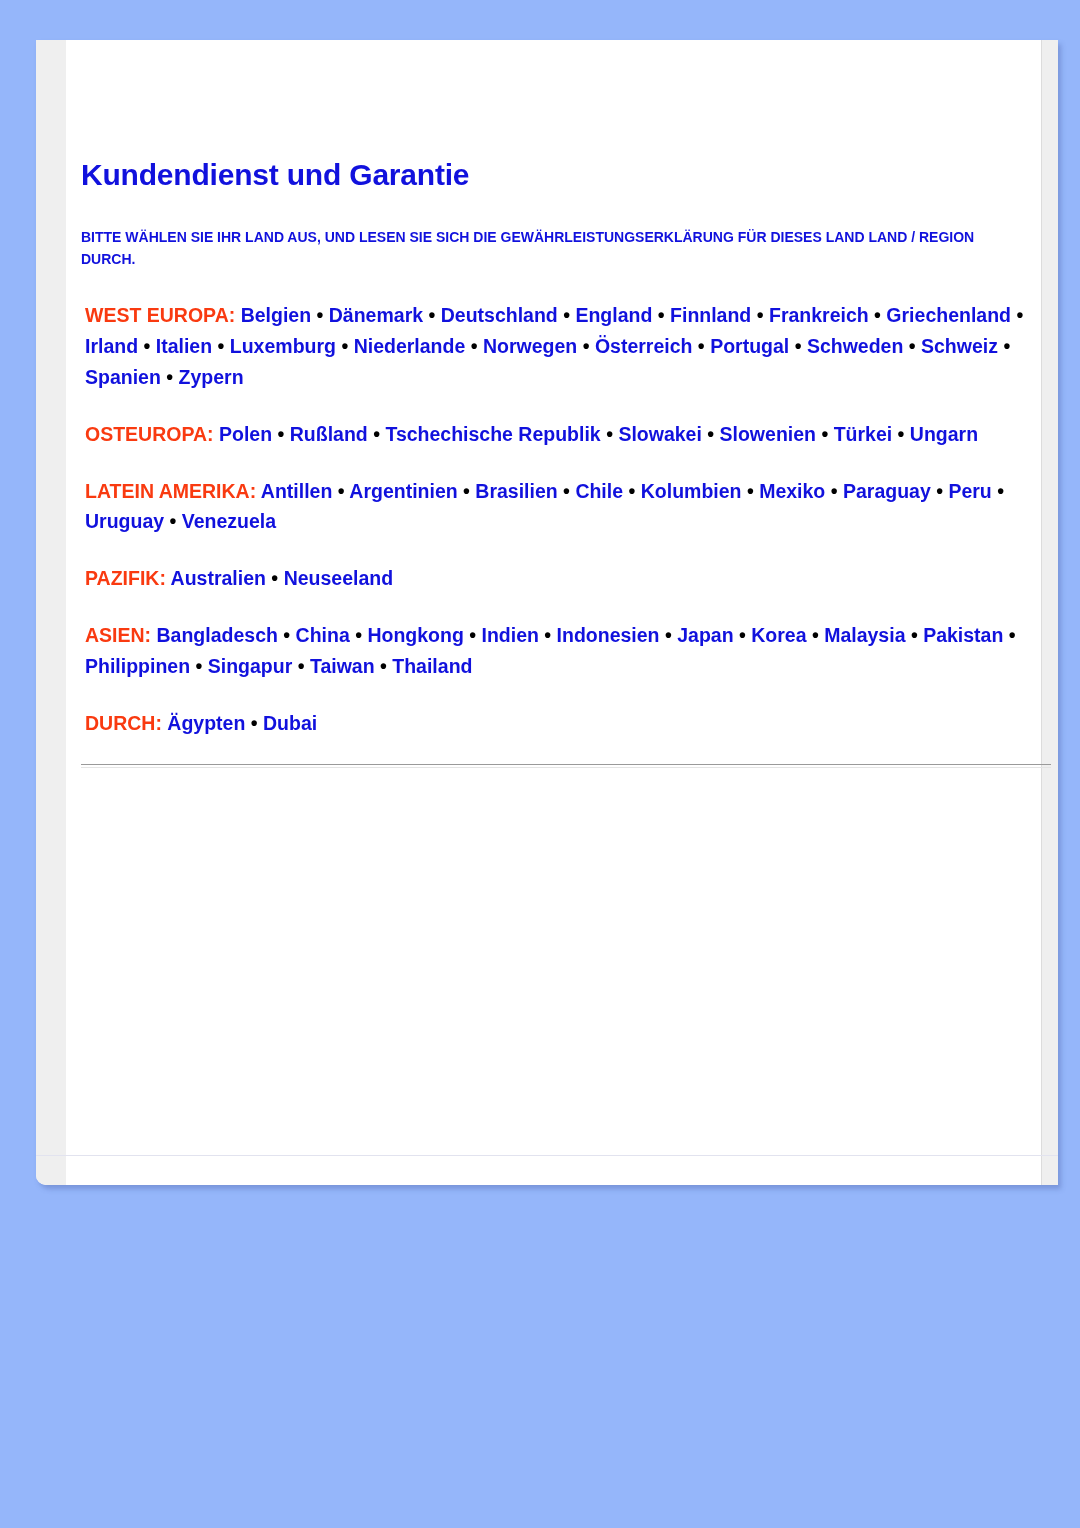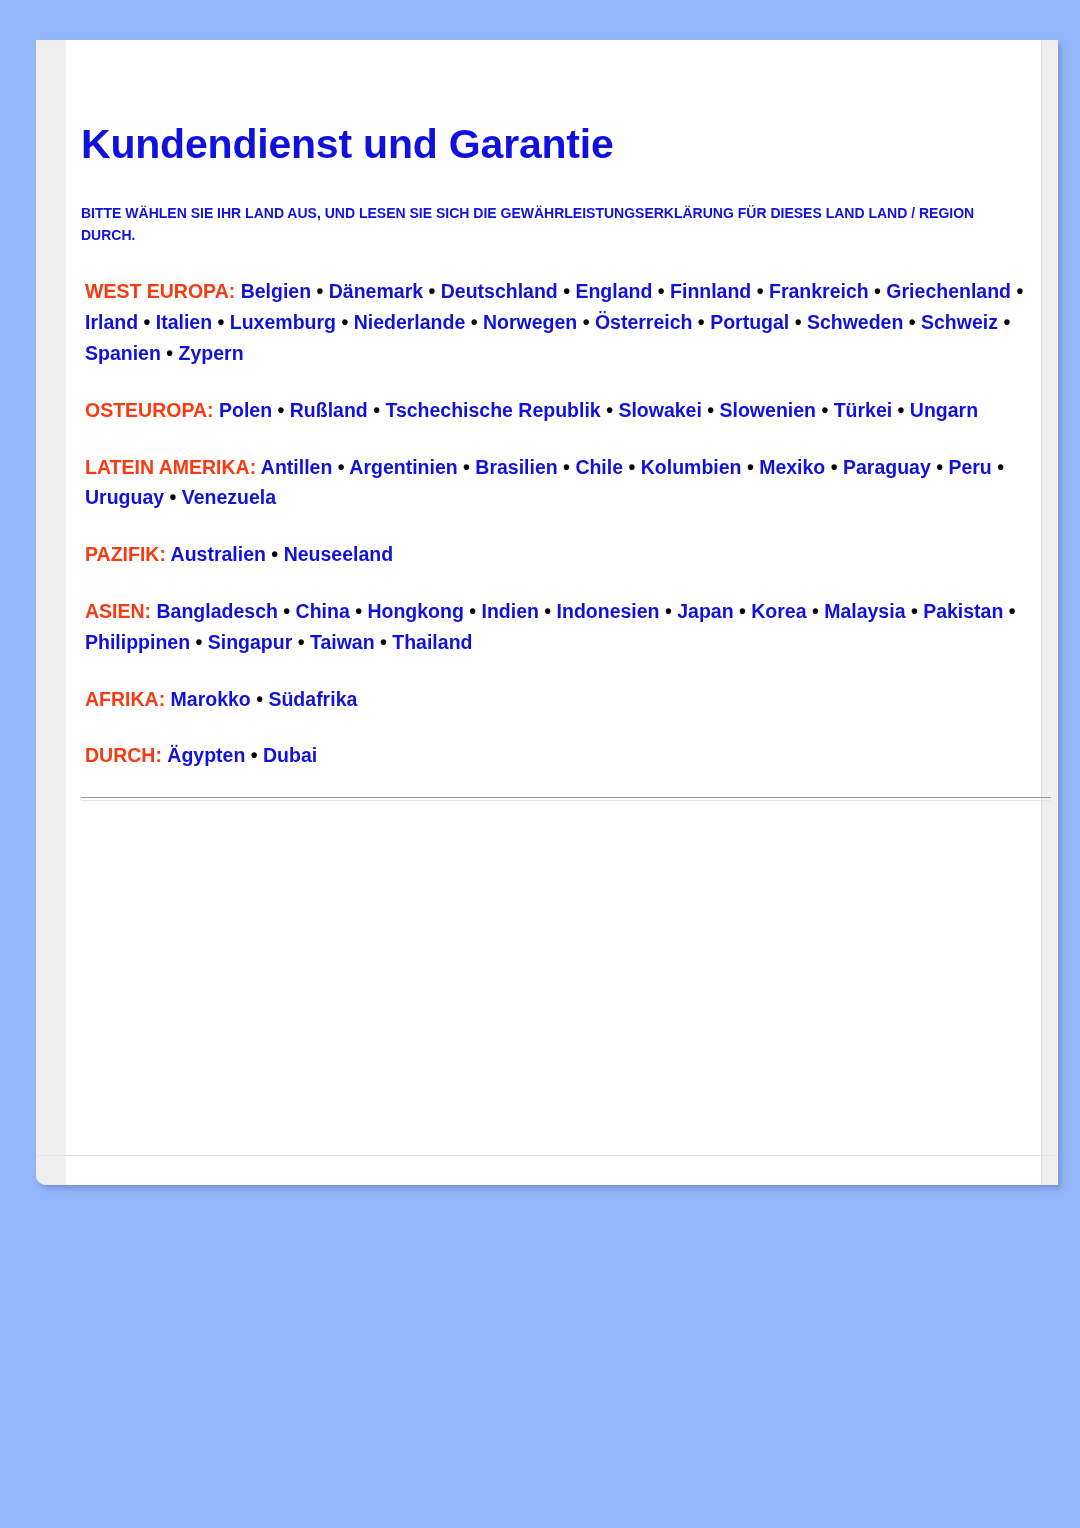--- a/index.html
+++ b/index.html
@@ -59,25 +59,25 @@
   
   #content {
     position: absolute;
     left: 45px;
     top: 0;
     width: 950px;
   }
 
   #page-title {
     color: #1111dd;
-    font-size: 41px;
+    font-size: 30px;
     font-weight: bold;
     letter-spacing: -0.2px;
     margin: 0;
-    padding-top: 82px;
+    padding-top: 118px;
     line-height: 1.1;
   }
 
   #intro-text {
     color: #1111dd;
     font-size: 14px;
     font-weight: bold;
     line-height: 1.55;
     margin: 0;
     padding-top: 36px;
@@ -137,19 +137,18 @@
     <h1 id="page-title">Kundendienst und Garantie</h1>
 
     <p id="intro-text">BITTE WÄHLEN SIE IHR LAND AUS, UND LESEN SIE SICH DIE GEWÄHRLEISTUNGSERKLÄRUNG FÜR DIESES LAND LAND / REGION DURCH.</p>
 
     <ul id="region-list">
         <li class="region-row"><span class="region-label">WEST EUROPA:</span> <span class="region-countries"><span>Belgien</span><span class="bullet-sep"> • </span><span>Dänemark</span><span class="bullet-sep"> • </span><span>Deutschland</span><span class="bullet-sep"> • </span><span>England</span><span class="bullet-sep"> • </span><span>Finnland</span><span class="bullet-sep"> • </span><span>Frankreich</span><span class="bullet-sep"> • </span><span>Griechenland</span><span class="bullet-sep"> • </span><span>Irland</span><span class="bullet-sep"> • </span><span>Italien</span><span class="bullet-sep"> • </span><span>Luxemburg</span><span class="bullet-sep"> • </span><span>Niederlande</span><span class="bullet-sep"> • </span><span>Norwegen</span><span class="bullet-sep"> • </span><span>Österreich</span><span class="bullet-sep"> • </span><span>Portugal</span><span class="bullet-sep"> • </span><span>Schweden</span><span class="bullet-sep"> • </span><span>Schweiz</span><span class="bullet-sep"> • </span><span>Spanien</span><span class="bullet-sep"> • </span><span>Zypern</span></span></li>
         <li class="region-row"><span class="region-label">OSTEUROPA:</span> <span class="region-countries"><span>Polen</span><span class="bullet-sep"> • </span><span>Rußland</span><span class="bullet-sep"> • </span><span>Tschechische Republik</span><span class="bullet-sep"> • </span><span>Slowakei</span><span class="bullet-sep"> • </span><span>Slowenien</span><span class="bullet-sep"> • </span><span>Türkei</span><span class="bullet-sep"> • </span><span>Ungarn</span></span></li>
         <li class="region-row"><span class="region-label">LATEIN AMERIKA:</span> <span class="region-countries"><span>Antillen</span><span class="bullet-sep"> • </span><span>Argentinien</span><span class="bullet-sep"> • </span><span>Brasilien</span><span class="bullet-sep"> • </span><span>Chile</span><span class="bullet-sep"> • </span><span>Kolumbien</span><span class="bullet-sep"> • </span><span>Mexiko</span><span class="bullet-sep"> • </span><span>Paraguay</span><span class="bullet-sep"> • </span><span>Peru</span><span class="bullet-sep"> • </span><span>Uruguay</span><span class="bullet-sep"> • </span><span>Venezuela</span></span></li>
         <li class="region-row"><span class="region-label">PAZIFIK:</span> <span class="region-countries"><span>Australien</span><span class="bullet-sep"> • </span><span>Neuseeland</span></span></li>
         <li class="region-row"><span class="region-label">ASIEN:</span> <span class="region-countries"><span>Bangladesch</span><span class="bullet-sep"> • </span><span>China</span><span class="bullet-sep"> • </span><span>Hongkong</span><span class="bullet-sep"> • </span><span>Indien</span><span class="bullet-sep"> • </span><span>Indonesien</span><span class="bullet-sep"> • </span><span>Japan</span><span class="bullet-sep"> • </span><span>Korea</span><span class="bullet-sep"> • </span><span>Malaysia</span><span class="bullet-sep"> • </span><span>Pakistan</span><span class="bullet-sep"> • </span><span>Philippinen</span><span class="bullet-sep"> • </span><span>Singapur</span><span class="bullet-sep"> • </span><span>Taiwan</span><span class="bullet-sep"> • </span><span>Thailand</span></span></li>
-        <li class="region-row"><span class="region-label">AFRIKA:</span> <span class="region-countries"><span>Marokko</span><span class="bullet-sep"> • </span><span>Südafrika</span></span></li>
         <li class="region-row"><span class="region-label">DURCH:</span> <span class="region-countries"><span>Ägypten</span><span class="bullet-sep"> • </span><span>Dubai</span></span></li>
       </ul>
 
     <hr id="section-divider">
   </div>
 </div>
 
 </body></html>

